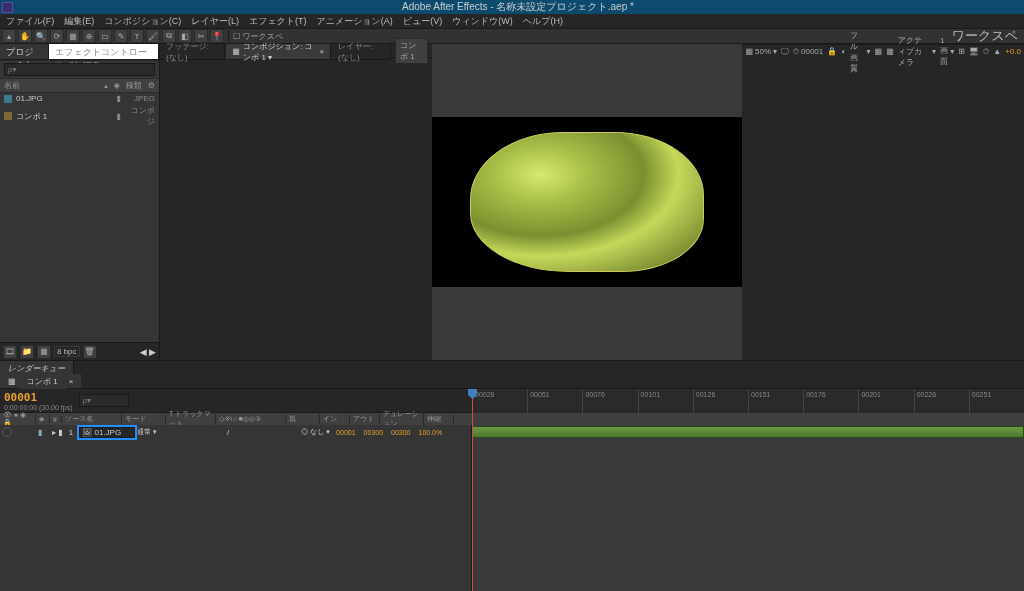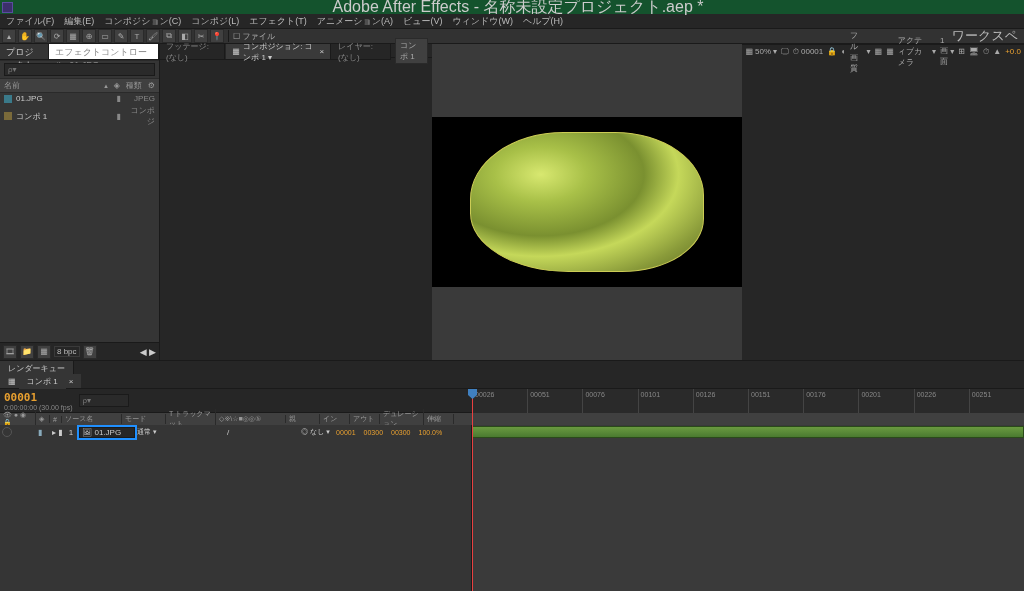--- a/index.html
+++ b/index.html
@@ -1,17 +1,17 @@
 <!DOCTYPE html>
 <html><head>
 <meta charset="utf-8">
 <style>
 * { margin:0; padding:0; box-sizing:border-box; font-family:"Meiryo UI","MS PGothic",sans-serif; user-select:none; }
 body { background:#262626; color:#ccc; font-size:9px; width:1024px; height:591px; overflow:hidden; }
-.title-bar { height:14px; background:#14532d; display:flex; align-items:center; justify-content:center; color:#ccc; font-size:16px;padding-left:12px; }
+.title-bar { height:14px; background:#0c4a6e; display:flex; align-items:center; justify-content:center; color:#ccc; font-size:10px;padding-left:12px; }
 .title-bar .app-icon { position:absolute; left:2px; width:11px; height:11px; background:#3b2f6b; border:1px solid #5a4ca0; }
 .menu-bar { height:14px; background:#262626; display:flex; align-items:center; padding-left:2px; gap:2px; }
 .menu-bar span { padding:1px 4px; color:#bbb; font-size:9px; cursor:pointer; }
 .tool-bar { height:16px; background:#323232; border-top:1px solid #1a1a1a; border-bottom:1px solid #1a1a1a; display:flex; align-items:center; padding:0 2px; gap:2px; }
 .tool-btn { width:14px; height:14px; background:#404040; border:1px solid #2a2a2a; cursor:pointer; display:flex; align-items:center; justify-content:center; font-size:8px; color:#aaa; }
 .tool-sep { width:1px; height:12px; background:#1a1a1a; margin:0 2px; }
 .workspace-label { margin-left:auto; font-size:13px; color:#bbb; padding-right:4px; }
 .main { display:flex; height:316px; }
 .left-panel { width:160px; background:#353535; border-right:1px solid #1a1a1a; display:flex; flex-direction:column; }
 .panel-tabs { height:16px; display:flex; background:#262626; border-bottom:1px solid #1a1a1a; }
@@ -37,21 +37,21 @@
 .vtab.active { background:#3a3a3a; color:#ccc; }
 .crumb { height:14px; border-bottom:1px solid #1a1a1a; display:flex; align-items:center; padding:0 4px; }
 .crumb span { font-size:8px; color:#aaa; background:#404040; padding:1px 4px; border:1px solid #2a2a2a; }
 .canvas-area { flex:1; background:#3a3a3a; display:flex; align-items:center; justify-content:center; position:relative; }
 .comp-frame { width:310px; height:170px; background:#000; position:relative; }
 .mask-shape { position:absolute; left:38px; top:15px; width:234px; height:140px; background:radial-gradient(ellipse at 30% 30%,#d8e870 0%,#a8c048 20%,#7a9030 45%,#c5d85a 60%,#8a9b3a 80%,#5a6a20 100%); border-radius:40% 38% 35% 42% / 48% 45% 38% 42%; border:1px solid #cccc55; }
 .viewer-bot { height:14px; background:#262626; border-top:1px solid #1a1a1a; display:flex; align-items:center; padding:0 3px; gap:4px; font-size:8px; color:#aaa; }
 .vb-item { display:flex; align-items:center; gap:2px; }
 .vb-num { color:#e8a030; }
 .render-tab { height:14px; background:#262626; border-top:1px solid #1a1a1a; display:flex; }
-.render-tab span { padding:2px 8px; font-size:8px; background:#353535; color:#ccc; border-right:1px solid #1a1a1a; }
+.render-tab span { padding:2px 8px; font-size:8px; background:#353535; color:#ccc; border-right:1px solid #1a1a1a;font-style:italic; }
 .timeline { background:#353535; height:217px; display:flex; flex-direction:column; }
 .tl-tabs { height:15px; display:flex; background:#262626; border-bottom:1px solid #1a1a1a; }
 .tl-tabs span { padding:2px 8px; font-size:8px; background:#353535; color:#ccc; display:flex; align-items:center; gap:3px; }
 .tl-head { display:flex; height:24px; border-bottom:1px solid #1a1a1a; }
 .tl-head-left { width:472px; background:#262626; display:flex; align-items:center; padding:0 4px; gap:6px; }
 .tc { font-size:11px; color:#e8a030; font-family:monospace; font-weight:bold; }
 .tc-sub { font-size:7px; color:#888; }
 .tl-head-right { flex:1; background:#262626; position:relative; }
 .ruler { position:absolute; top:0; left:0; right:0; height:24px; display:flex; background:#2a2a2a; }
 .tick { flex:1; border-left:1px solid #444; font-size:7px; color:#888; padding-left:2px; display:flex; align-items:flex-start; padding-top:2px; }
@@ -76,21 +76,21 @@
 
 <div class="title-bar">
   <div class="app-icon"></div>
   <span>Adobe After Effects - 名称未設定プロジェクト.aep *</span>
 </div>
 
 <div class="menu-bar">
   <span>ファイル(F)</span>
   <span>編集(E)</span>
   <span>コンポジション(C)</span>
-  <span>コンポジ(L)</span>
+  <span>レイヤー(L)</span>
   <span>エフェクト(T)</span>
   <span>アニメーション(A)</span>
   <span>ビュー(V)</span>
   <span>ウィンドウ(W)</span>
   <span>ヘルプ(H)</span>
 </div>
 
 <div class="tool-bar">
   <div class="tool-btn">▴</div>
   <div class="tool-btn">✋</div>
@@ -100,21 +100,21 @@
   <div class="tool-btn">⊕</div>
   <div class="tool-btn">▭</div>
   <div class="tool-btn">✎</div>
   <div class="tool-btn">T</div>
   <div class="tool-btn">🖌</div>
   <div class="tool-btn">⧉</div>
   <div class="tool-btn">◧</div>
   <div class="tool-btn">✂</div>
   <div class="tool-btn">📍</div>
   <div class="tool-sep"></div>
-  <span style="font-size:8px;color:#aaa">☐ ファイル</span>
+  <span style="font-size:8px;color:#aaa">☐ ワークスペ</span>
   <span class="workspace-label">ワークスペ</span>
 </div>
 
 <div class="main">
   <div class="left-panel">
     <div class="panel-tabs">
       <div class="panel-tab active"><span>プロジェクト</span></div>
       <div class="panel-tab"><span>エフェクトコントロール: 01.JPG</span><span class="x">▾≡</span></div>
     </div>
     <div class="search-row"><input placeholder="ρ▾" style=""></div>

